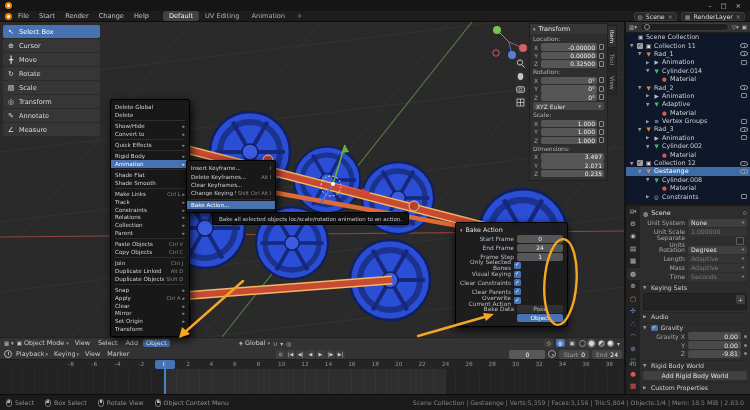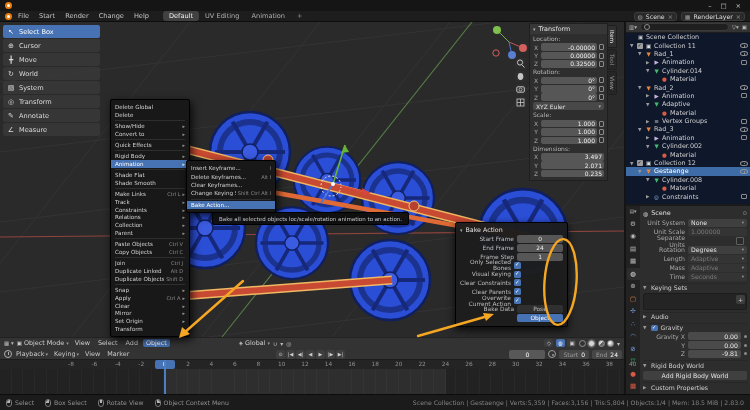--- a/index.html
+++ b/index.html
@@ -347,25 +347,25 @@
         <div class="tool">
           <span class="tic">⊕</span>
           <span>Cursor</span>
         </div>
         <div class="tool">
           <span class="tic">╋</span>
           <span>Move</span>
         </div>
         <div class="tool">
           <span class="tic">↻</span>
-          <span>World</span>
+          <span>Rotate</span>
         </div>
         <div class="tool">
           <span class="tic">▧</span>
-          <span>System</span>
+          <span>Scale</span>
         </div>
         <div class="tool">
           <span class="tic">◎</span>
           <span>Transform</span>
         </div>
         <div class="tool">
           <span class="tic">✎</span>
           <span>Annotate</span>
         </div>
         <div class="tool">

